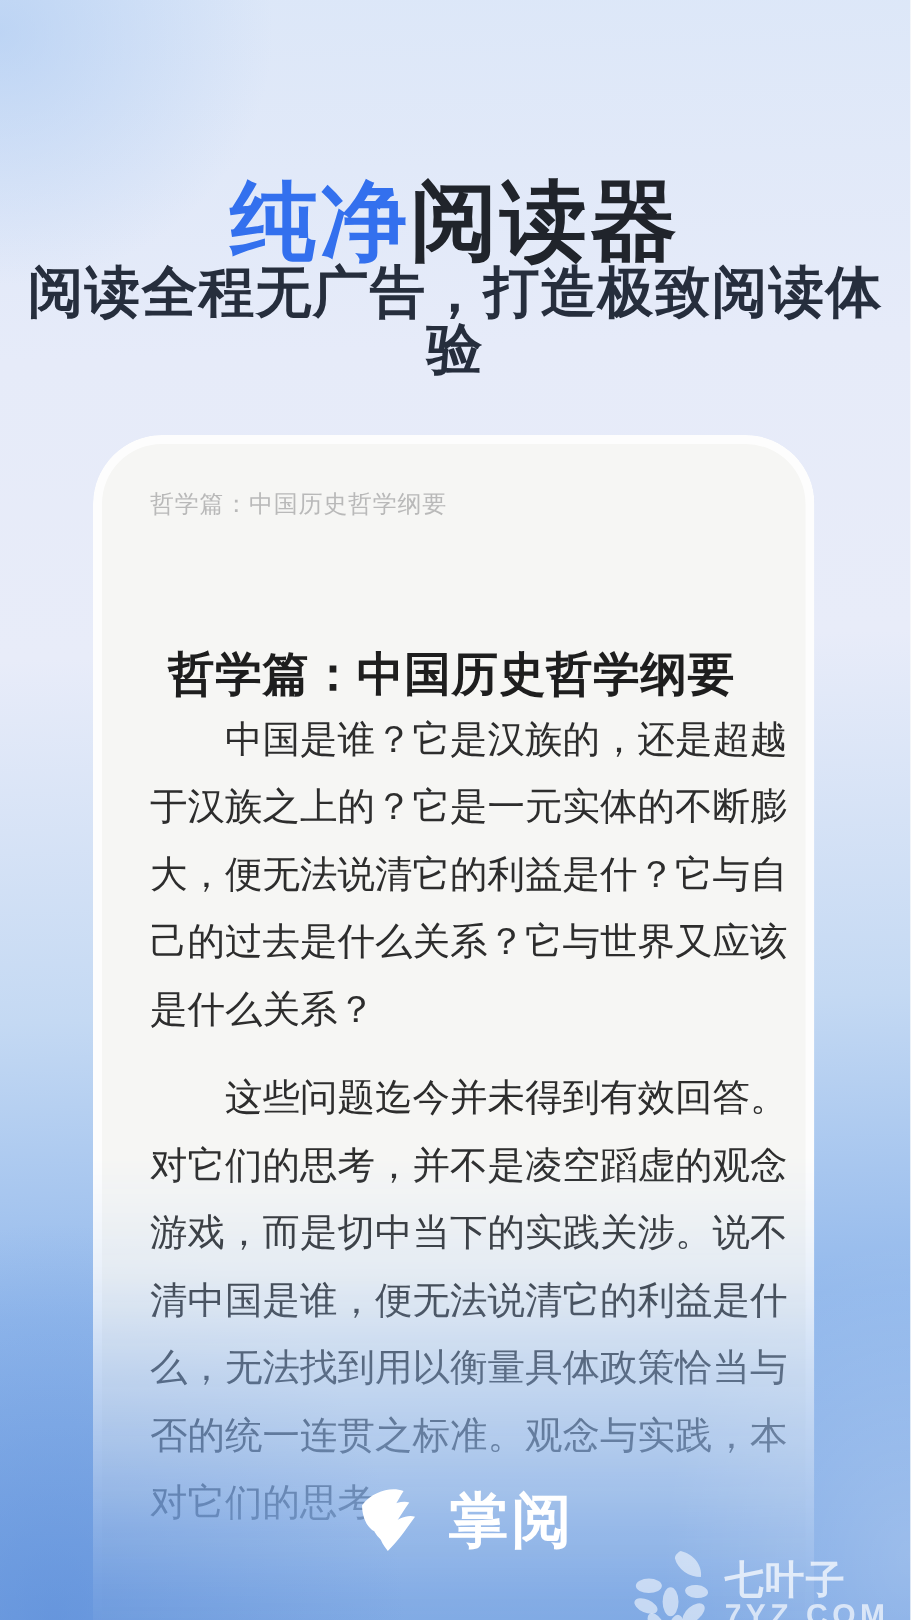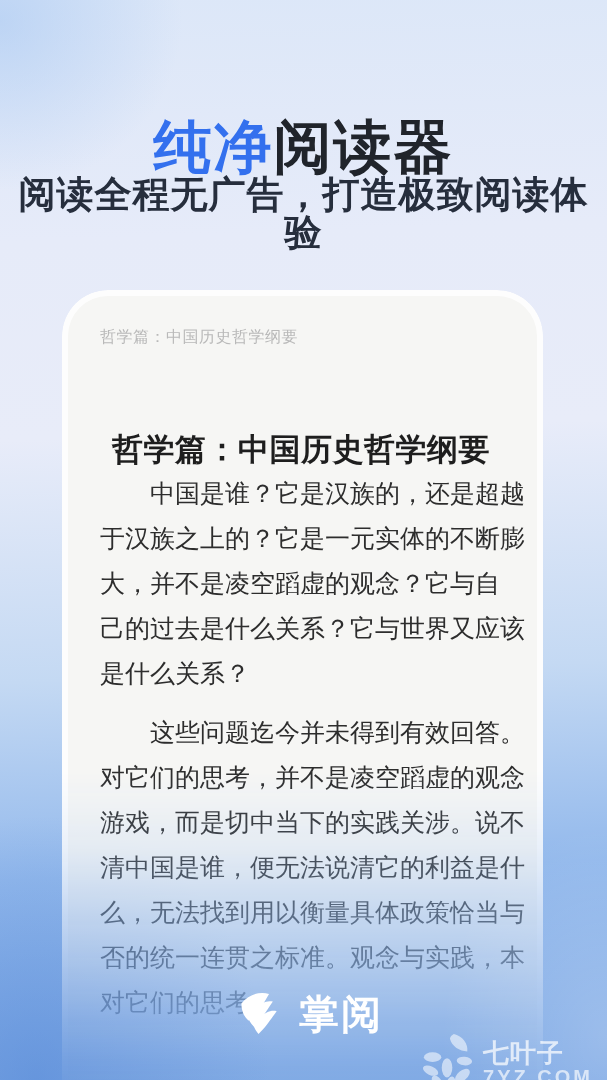--- a/index.html
+++ b/index.html
@@ -98,21 +98,21 @@
   <h1 class="hero-title"><span class="accent">纯净</span><span>阅读器</span></h1>
 
   <div class="hero-subtitle">阅读全程无广告，打造极致阅读体验</div>
 
   <div class="reader-card">
     <div class="reader-header">哲学篇：中国历史哲学纲要</div>
     <h2 class="chapter-title">哲学篇：中国历史哲学纲要</h2>
     <div class="paragraph">
         <div class="body-line first">中国是谁？它是汉族的，还是超越</div>
         <div class="body-line">于汉族之上的？它是一元实体的不断膨</div>
-        <div class="body-line">大，并不是凌空蹈虚的观念？它与自</div>
+        <div class="body-line">大，便无法说清它的利益是什？它与自</div>
         <div class="body-line">己的过去是什么关系？它与世界又应该</div>
         <div class="body-line">是什么关系？</div>
       </div>
     <div class="paragraph">
         <div class="body-line first">这些问题迄今并未得到有效回答。</div>
         <div class="body-line">对它们的思考，并不是凌空蹈虚的观念</div>
         <div class="body-line">游戏，而是切中当下的实践关涉。说不</div>
         <div class="body-line">清中国是谁，便无法说清它的利益是什</div>
         <div class="body-line">么，无法找到用以衡量具体政策恰当与</div>
         <div class="body-line">否的统一连贯之标准。观念与实践，本</div>

